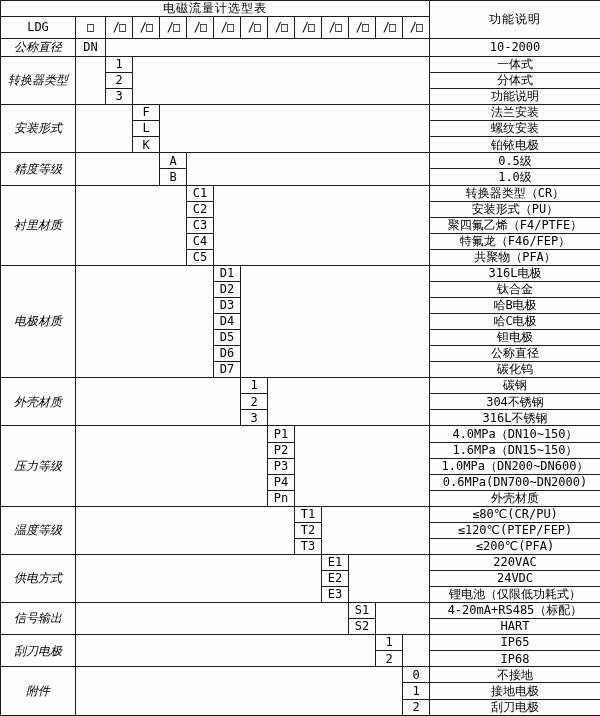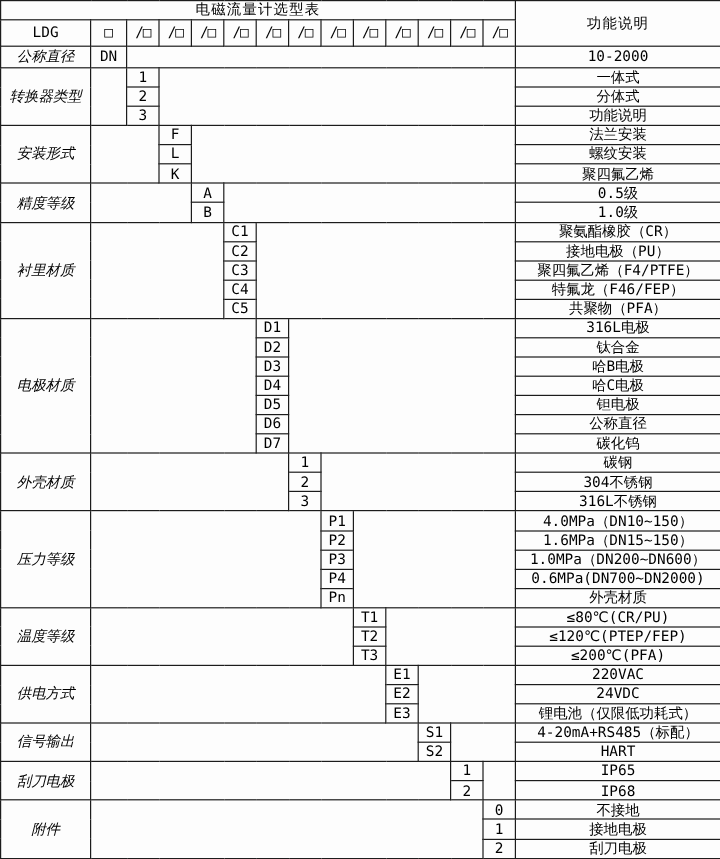--- a/index.html
+++ b/index.html
@@ -101,43 +101,43 @@
         <td class="code-cell">F</td>
         <td colspan="10" rowspan="3"></td>
         <td class="desc-cell">法兰安装</td>
       </tr>
       <tr>
         <td class="code-cell">L</td>
         <td class="desc-cell">螺纹安装</td>
       </tr>
       <tr>
         <td class="code-cell">K</td>
-        <td class="desc-cell">聚四氟乙烯</td>
+        <td class="desc-cell">铂铱电极</td>
       </tr>
       <tr>
         <td rowspan="2" class="label-cell">精度等级</td>
         <td colspan="3" rowspan="2"></td>
         <td class="code-cell">A</td>
         <td colspan="9" rowspan="2"></td>
         <td class="desc-cell">0.5级</td>
       </tr>
       <tr>
         <td class="code-cell">B</td>
         <td class="desc-cell">1.0级</td>
       </tr>
       <tr>
         <td rowspan="5" class="label-cell">衬里材质</td>
         <td colspan="4" rowspan="5"></td>
         <td class="code-cell">C1</td>
         <td colspan="8" rowspan="5"></td>
-        <td class="desc-cell">聚氨酯橡胶（CR）</td>
+        <td class="desc-cell">转换器类型（CR）</td>
       </tr>
       <tr>
         <td class="code-cell">C2</td>
-        <td class="desc-cell">接地电极（PU）</td>
+        <td class="desc-cell">安装形式（PU）</td>
       </tr>
       <tr>
         <td class="code-cell">C3</td>
         <td class="desc-cell">聚四氟乙烯（F4/PTFE）</td>
       </tr>
       <tr>
         <td class="code-cell">C4</td>
         <td class="desc-cell">特氟龙（F46/FEP）</td>
       </tr>
       <tr>

